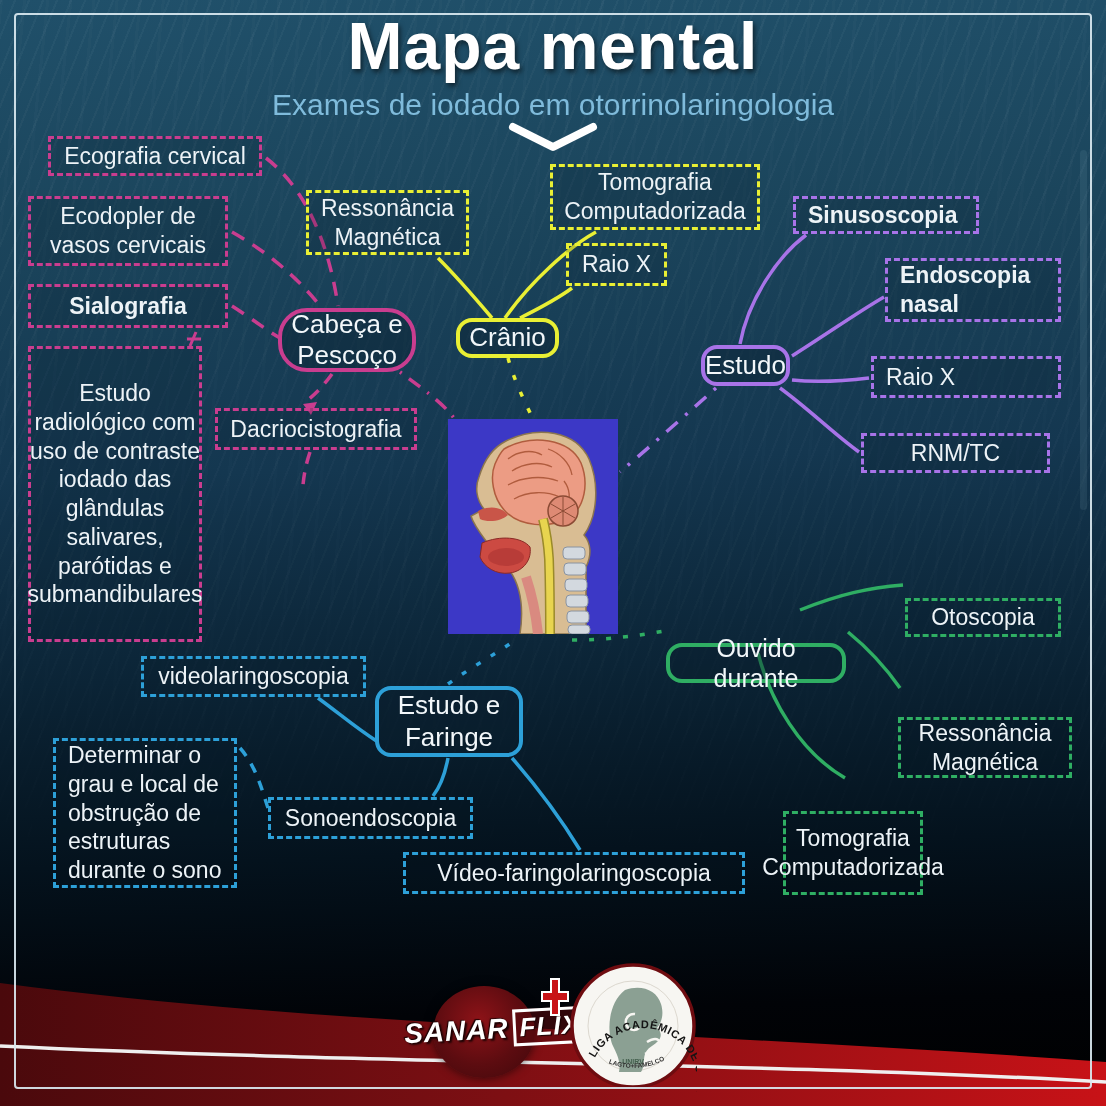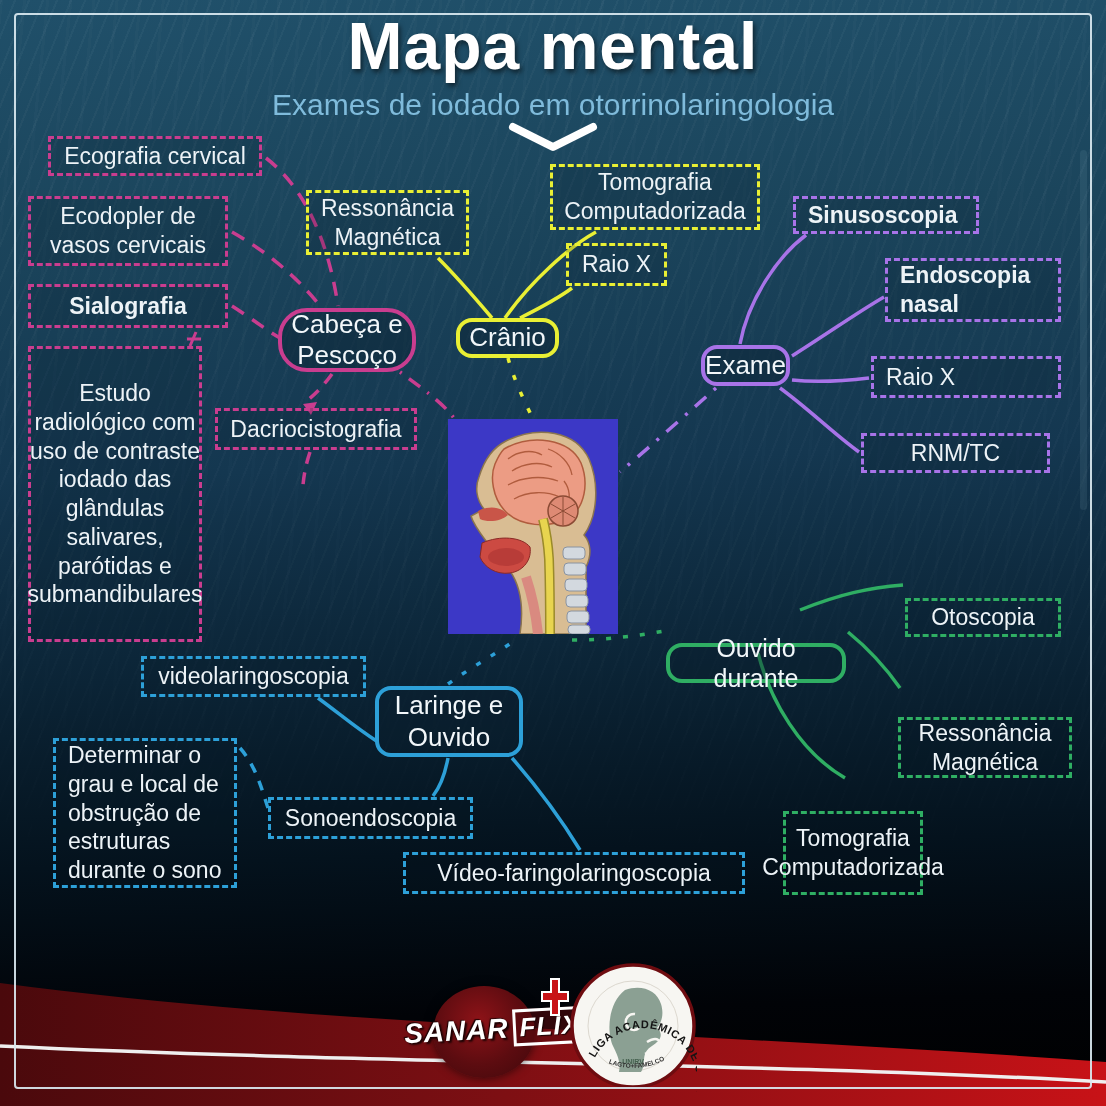--- a/index.html
+++ b/index.html
@@ -128,32 +128,32 @@
 
   <div class="leaf y" style="left:306px;top:190px;width:163px;height:65px;">Ressonância Magnética</div>
   <div class="leaf y" style="left:550px;top:164px;width:210px;height:66px;">Tomografia Computadorizada</div>
   <div class="leaf y" style="left:566px;top:243px;width:101px;height:43px;">Raio X</div>
   <div class="node y" style="left:456px;top:318px;width:103px;height:40px;">Crânio</div>
 
   <div class="leaf v bold left" style="left:793px;top:196px;width:186px;height:38px;">Sinusoscopia</div>
   <div class="leaf v bold left" style="left:885px;top:258px;width:176px;height:64px;">Endoscopia nasal</div>
   <div class="leaf v left" style="left:871px;top:356px;width:190px;height:42px;">Raio X</div>
   <div class="leaf v" style="left:861px;top:433px;width:189px;height:40px;">RNM/TC</div>
-  <div class="node v" style="left:701px;top:345px;width:89px;height:41px;">Exame</div>
+  <div class="node v" style="left:701px;top:345px;width:89px;height:41px;">Estudo</div>
 
   <div class="leaf g" style="left:905px;top:566px;width:156px;height:39px;">Otoscopia</div>
   <div class="leaf g" style="left:898px;top:685px;width:174px;height:61px;">Ressonância Magnética</div>
   <div class="leaf g" style="left:783px;top:779px;width:140px;height:84px;">Tomografia Computadorizada</div>
   <div class="node g" style="left:666px;top:611px;width:180px;height:40px;font-size:25px;">Ouvido durante</div>
 
   <div class="leaf b" style="left:141px;top:656px;width:225px;height:41px;">videolaringoscopia</div>
   <div class="leaf b left" style="left:53px;top:738px;width:184px;height:150px;">Determinar o grau e local de obstrução de estruturas durante o sono</div>
   <div class="leaf b" style="left:268px;top:797px;width:205px;height:42px;">Sonoendoscopia</div>
   <div class="leaf b" style="left:403px;top:852px;width:342px;height:42px;">Vídeo-faringolaringoscopia</div>
-  <div class="node b" style="left:375px;top:686px;width:148px;height:71px;">Laringe e Ouvido</div>
+  <div class="node b" style="left:375px;top:686px;width:148px;height:71px;">Estudo e Faringe</div>
 
   <svg class="head-img" width="170" height="215" viewBox="0 0 170 215">
     <rect width="170" height="215" fill="#3c38c6"></rect>
     <path d="M58,22 C90,6 128,12 141,40 C152,66 149,98 136,116 C143,124 144,136 138,148 L138,215 L72,215 C76,188 73,168 62,152 C54,140 43,130 38,122 C32,114 25,104 23,97 L36,90 C28,80 27,68 31,58 C37,38 46,28 58,22 Z" fill="#d9bd93" stroke="#8a744f" stroke-width="1.5"></path>
     <path d="M56,30 C84,14 122,20 133,44 C141,64 137,88 121,99 C100,110 72,107 58,93 C44,79 42,57 47,45 C50,38 52,34 56,30 Z" fill="#ec9c84" stroke="#b05c3e" stroke-width="1.5"></path>
     <g stroke="#b05c3e" stroke-width="1.3" fill="none">
       <path d="M60,40 C70,32 84,30 94,36"></path>
       <path d="M64,52 C76,44 92,42 104,48"></path>
       <path d="M60,66 C74,58 94,56 110,62"></path>
       <path d="M66,80 C80,72 98,72 112,78"></path>

